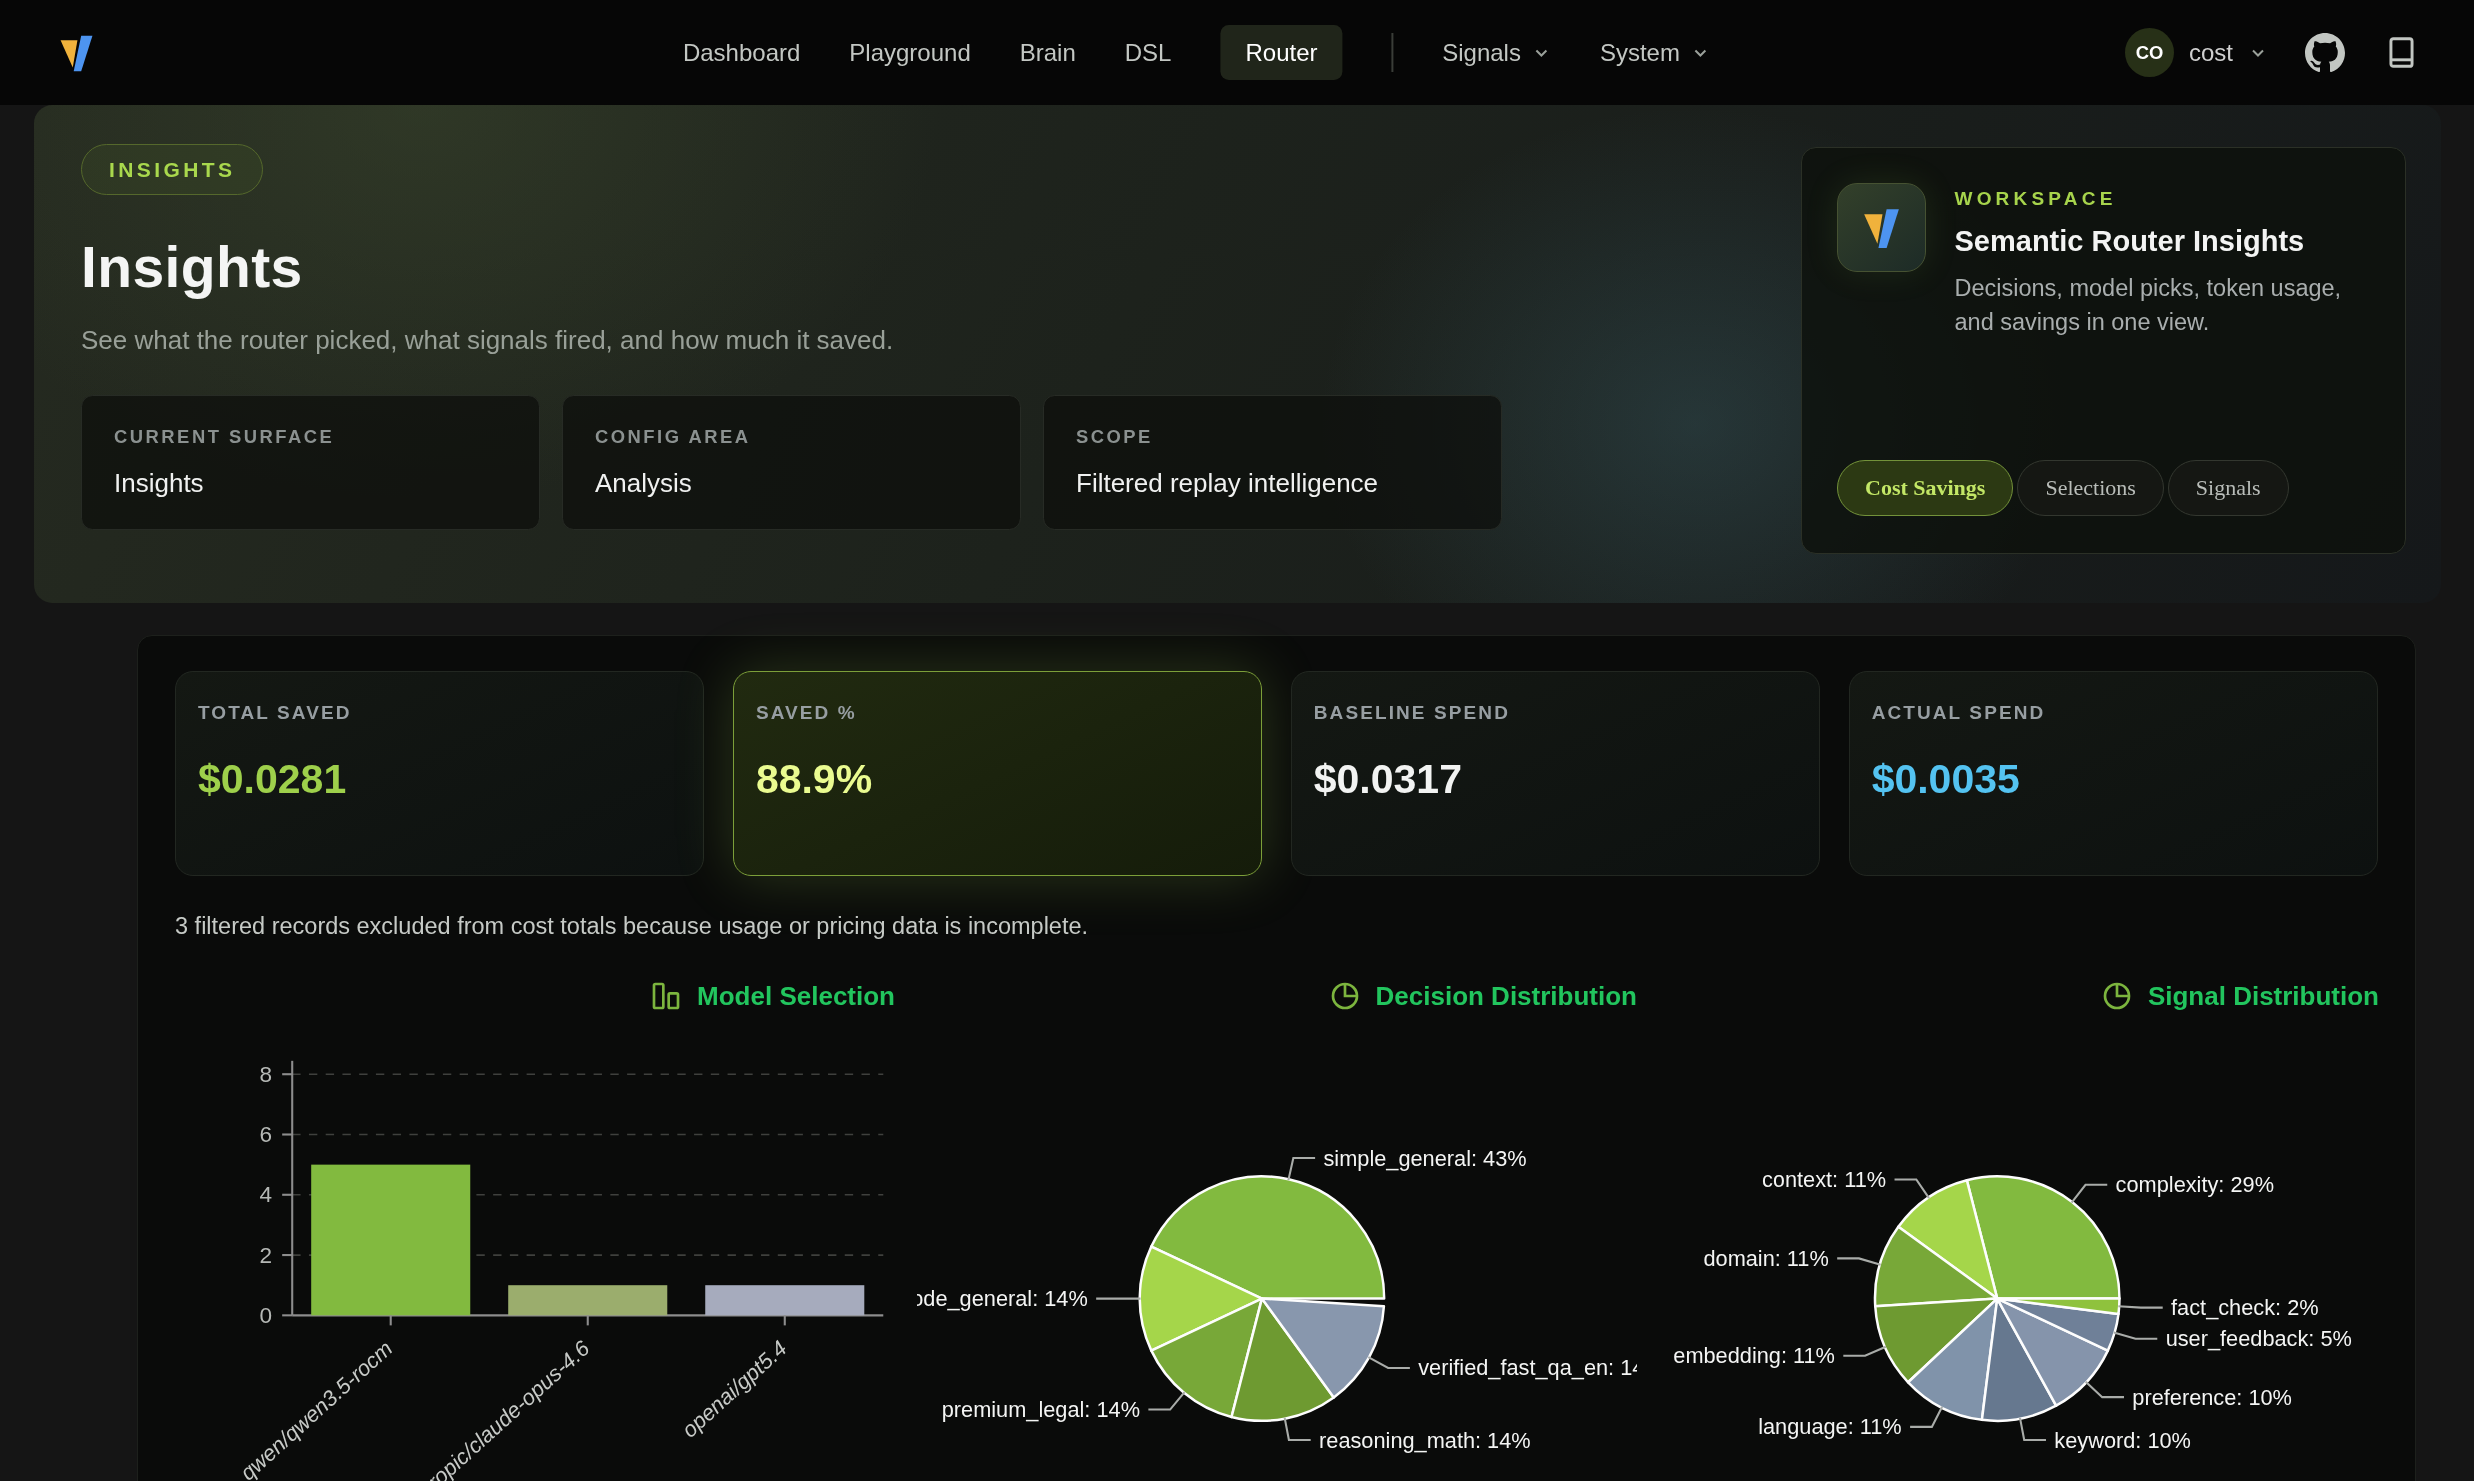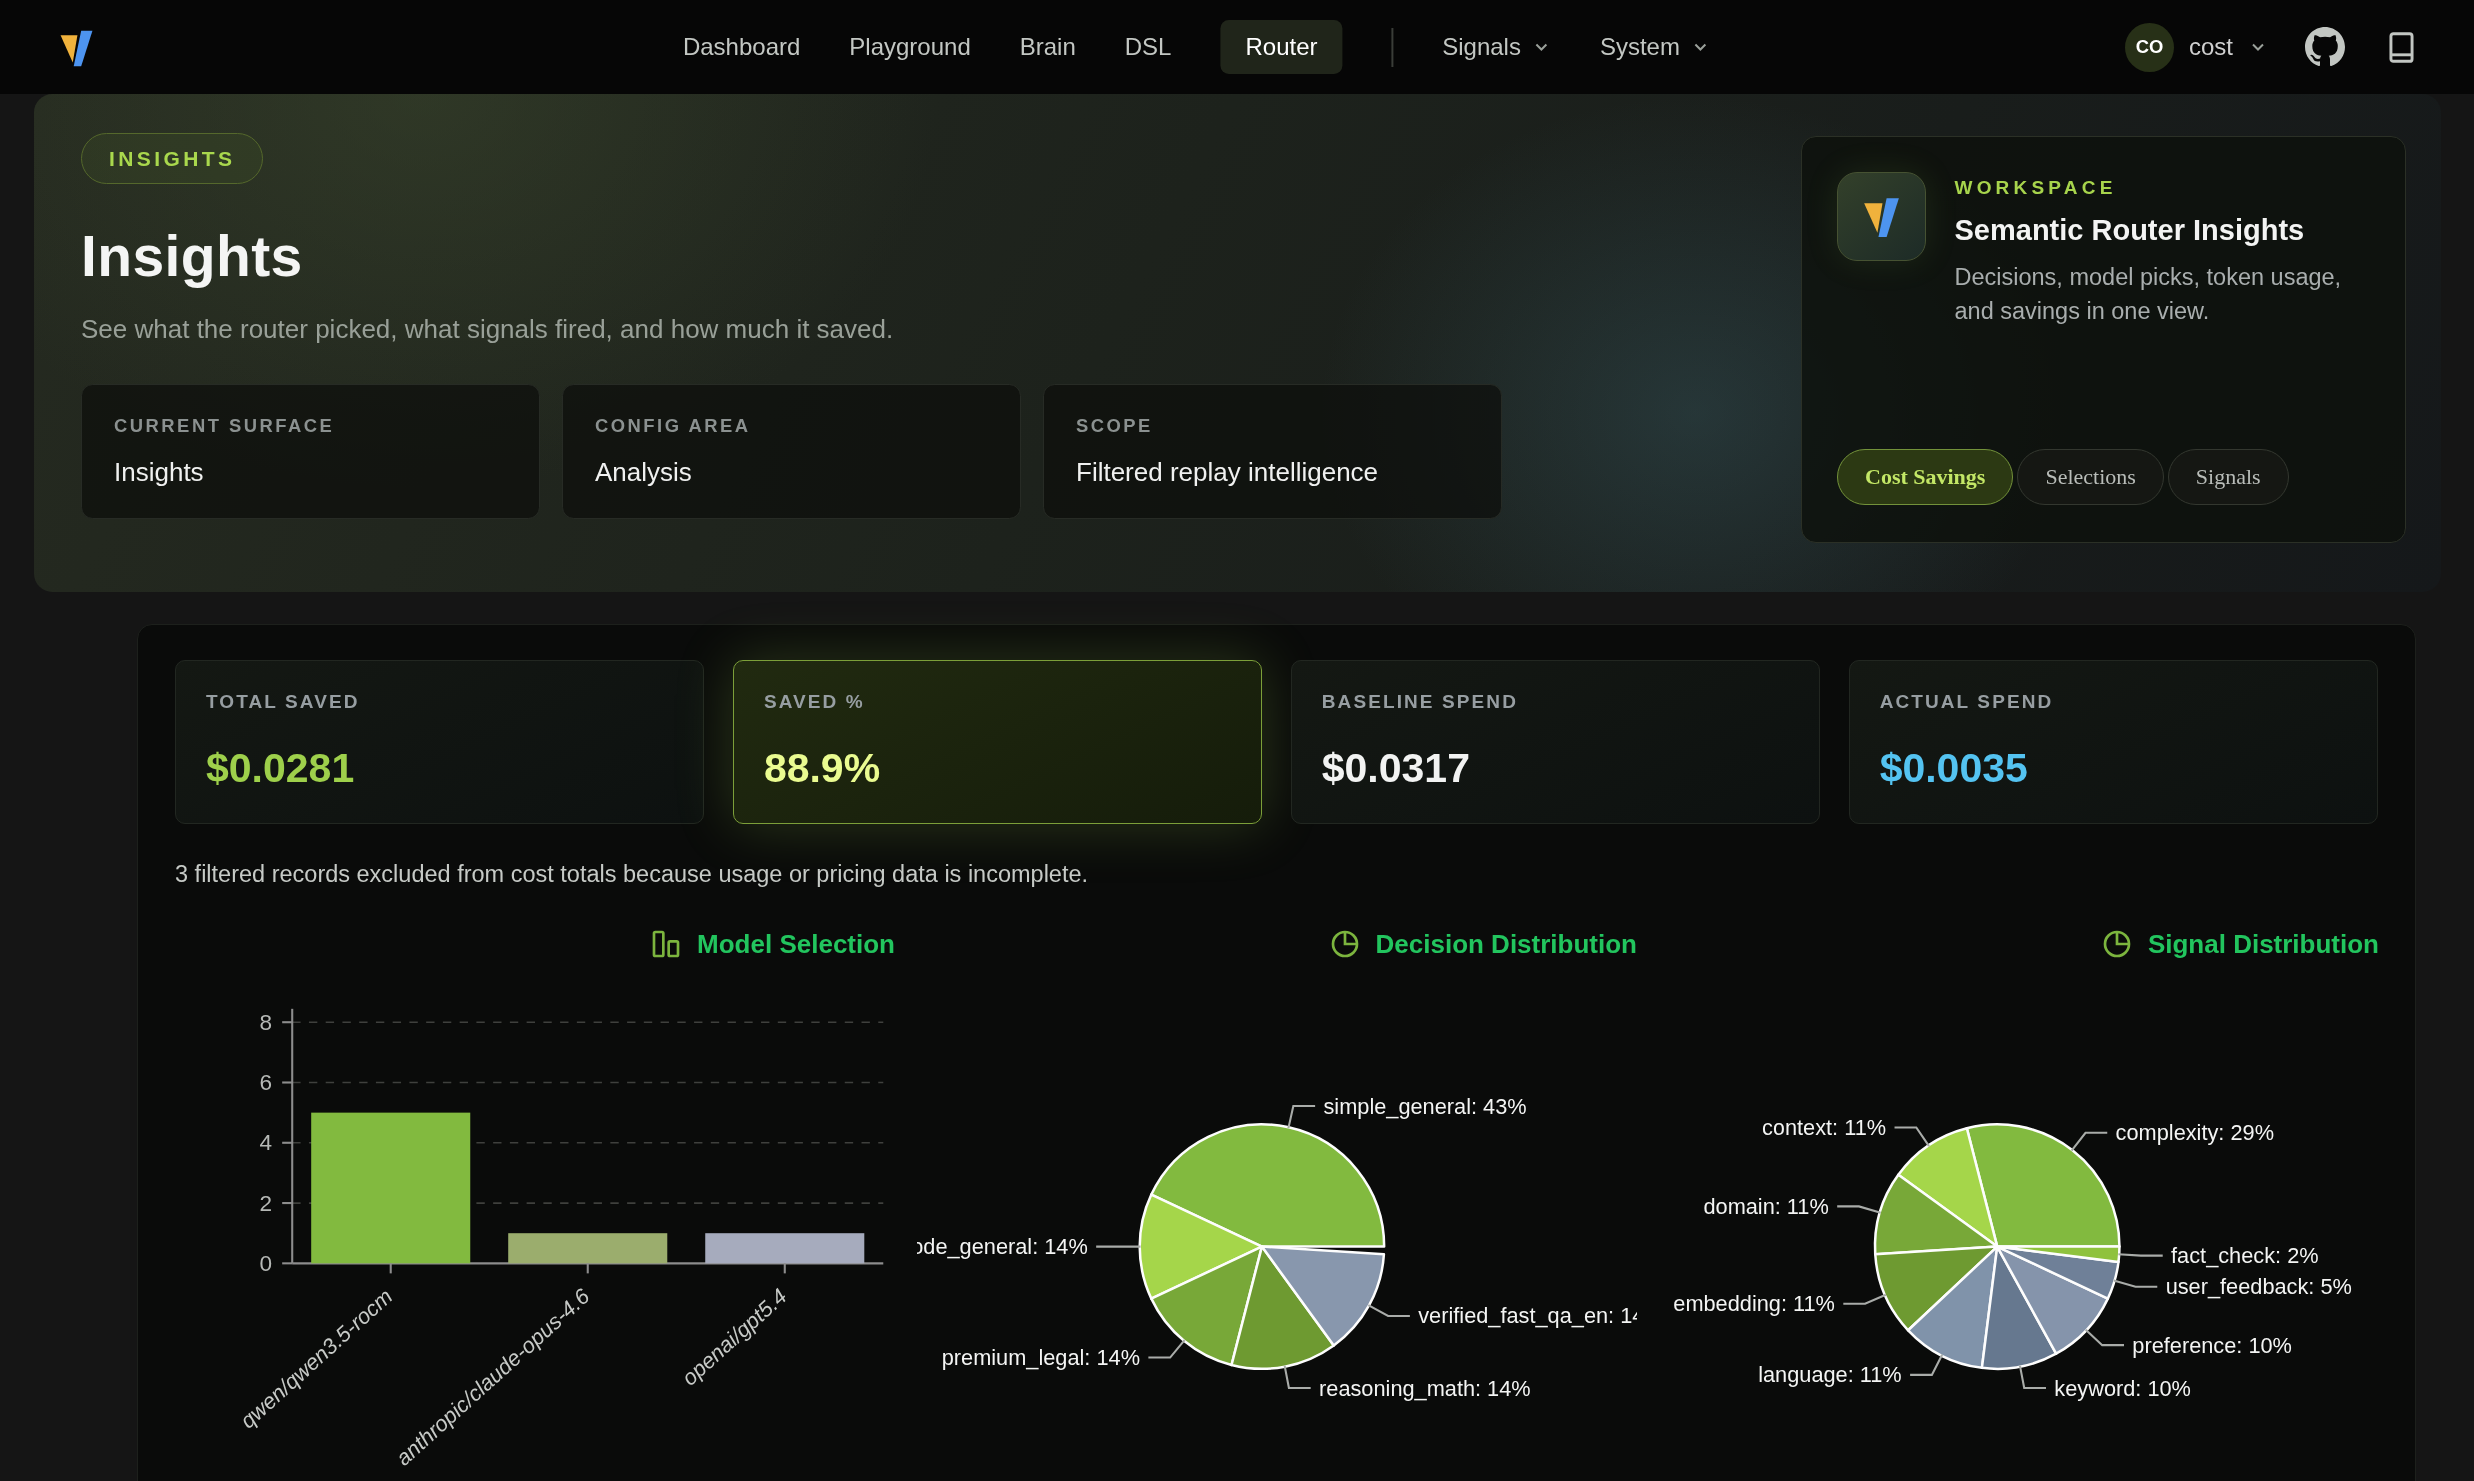--- a/index.html
+++ b/index.html
@@ -1,20 +1,20 @@
 <!DOCTYPE html>
 <html style="font-size:13.4px"><head>
 <meta charset="utf-8">
 <style>
   * { margin:0; padding:0; box-sizing:border-box; }
   html,body { width:2475px; height:1481px; overflow:hidden; background:#151515;
     font-family:"Liberation Sans", sans-serif; color:#e8e8e8; }
 
   
-  .nav { height:94px; background:#060606; display:flex; align-items:center;
+  .nav { height:105px; background:#060606; display:flex; align-items:center;
     padding:0 54px; position:relative; }
   .nav-logo { width:45px; height:45px; }
   .nav-items { position:absolute; left:50%; transform:translateX(-54%);
     display:flex; align-items:center; gap:49px; font-size:24px; color:#c3c7c3; }
   .nav-item { cursor:pointer; }
   .nav-item.active { background:#20251a; color:#fff; padding:13.4px 25px; border-radius:8.4px; }
   .nav-divider { width:1.7px; height:39px; background:#3a3d38; }
   .nav-menu { display:flex; align-items:center; gap:10px; cursor:pointer; }
   .chev { width:20px; height:20px; stroke:#9aa09a; stroke-width:2.4; fill:none; }
   .nav-right { margin-left:auto; display:flex; align-items:center; gap:37px; }
@@ -59,21 +59,21 @@
   .ws-desc { font-size:23.5px; color:#a9aeae; line-height:1.45; margin-top:13.4px; max-width:394px; }
   .ws-tags { position:absolute; left:35px; bottom:37px; display:flex; gap:4px;font-family:Liberation Serif, serif; }
   .tag { border-radius:837px; padding:14.2px 27px; font-size:22px; cursor:pointer;
     background:rgba(22,25,20,.85); border:1.3px solid #33372f; color:#b9bdb9; }
   .tag.active { background:#2c3913; border:1.3px solid #73923a; color:#c3e766; font-weight:700; }
 
   
   .main-card { margin:32px 59px 0 137px; width:2279px; height:922px;
     background:#0a0b0a; border:0.8px solid #1d201c; border-radius:15px; padding:35px 37px; }
   .stat-grid { display:grid; grid-template-columns:repeat(4,1fr); gap:28.5px; }
-  .stat-card { height:164px; border-radius:10px; padding:30px 30px;
+  .stat-card { height:205px; border-radius:18px; padding:30px 22px;
     background:linear-gradient(155deg,#141813 0%, #0d1110 100%); border:0.8px solid #222721; }
   .stat-card.highlight { border:1.7px solid #7c9f39;
     background:linear-gradient(155deg,#212a10,#151c0a);
     box-shadow:0 0 59px rgba(160,210,80,.22); }
   .stat-label { font-size:19px; letter-spacing:2.1px; color:#979ea2; font-weight:700; }
   .stat-value { margin-top:32px; font-size:41px; font-weight:800; }
   .v-green { color:#9ed04b; } .v-lime { color:#eafb90; } .v-white { color:#f2f3f2; } .v-blue { color:#54c3f1; }
   .note { margin-top:37px; font-size:23.5px; color:#c6cac6; }
 
   .charts { margin-top:40px; display:grid; grid-template-columns:1fr 1fr 1fr; gap:22px; }

